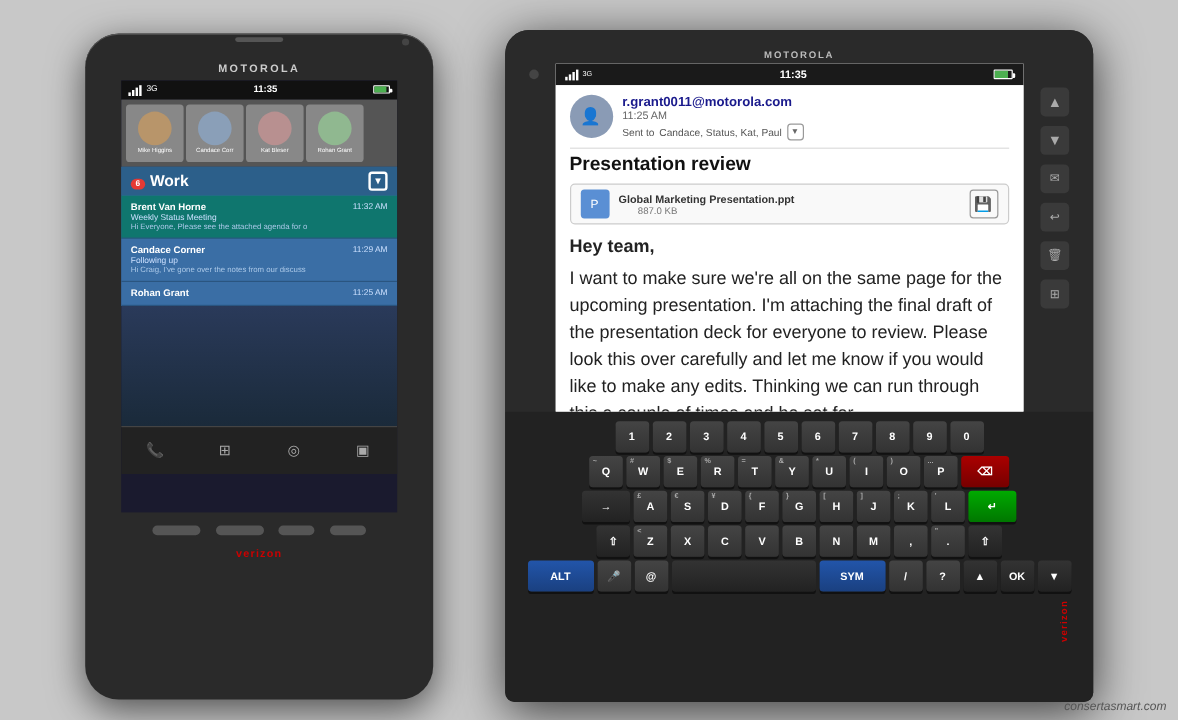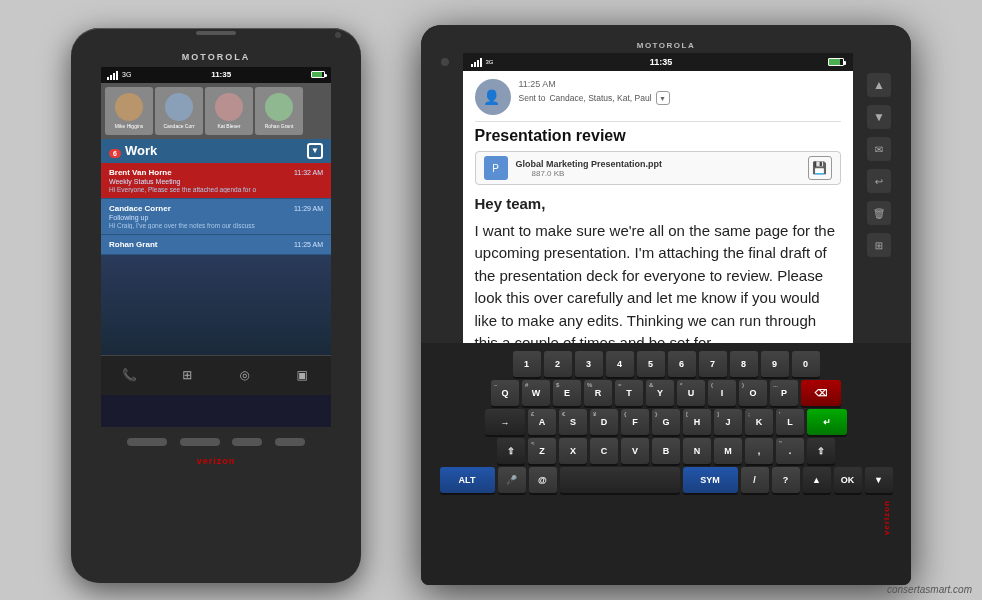--- a/index.html
+++ b/index.html
@@ -187,21 +187,21 @@
       justify-content: center;
       color: #fff;
       font-size: 8px;
     }
 
     .email-item {
       padding: 5px 8px;
       border-bottom: 1px solid #2a5580;
       background: #3a6ea5;
     }
-    .email-item.highlighted { background: #b91c1c; }
+    .email-item.highlighted { background: #0f766e; }
     .email-sender {
       display: flex;
       justify-content: space-between;
       align-items: center;
     }
     .email-sender .name {
       color: #fff;
       font-size: 8px;
       font-weight: bold;
     }
@@ -651,20 +651,21 @@
                   <div style="width:75%;height:100%;background:#4caf50"></div>
                   <div style="position:absolute;right:-3px;top:2px;width:2px;height:4px;background:#fff;border-radius:0 1px 1px 0;"></div>
                 </div>
               </div>
             </div>
 
             <div class="email-detail">
               <div class="email-header-row">
                 <div class="sender-avatar" style="background:#8a9bb5;display:flex;align-items:center;justify-content:center;color:#fff;font-size:14px;">👤</div>
                 <div class="email-meta">
+                  <div class="email-from">r.grant0011@motorola.com</div>
                   <div class="email-time-right">11:25 AM</div>
                   <div class="email-to-line">
                     <span>Sent to</span>
                     <span>Candace, Status, Kat, Paul</span>
                     <div class="expand-btn">▼</div>
                   </div>
                 </div>
               </div>
 
               <div class="divider-line"></div>

